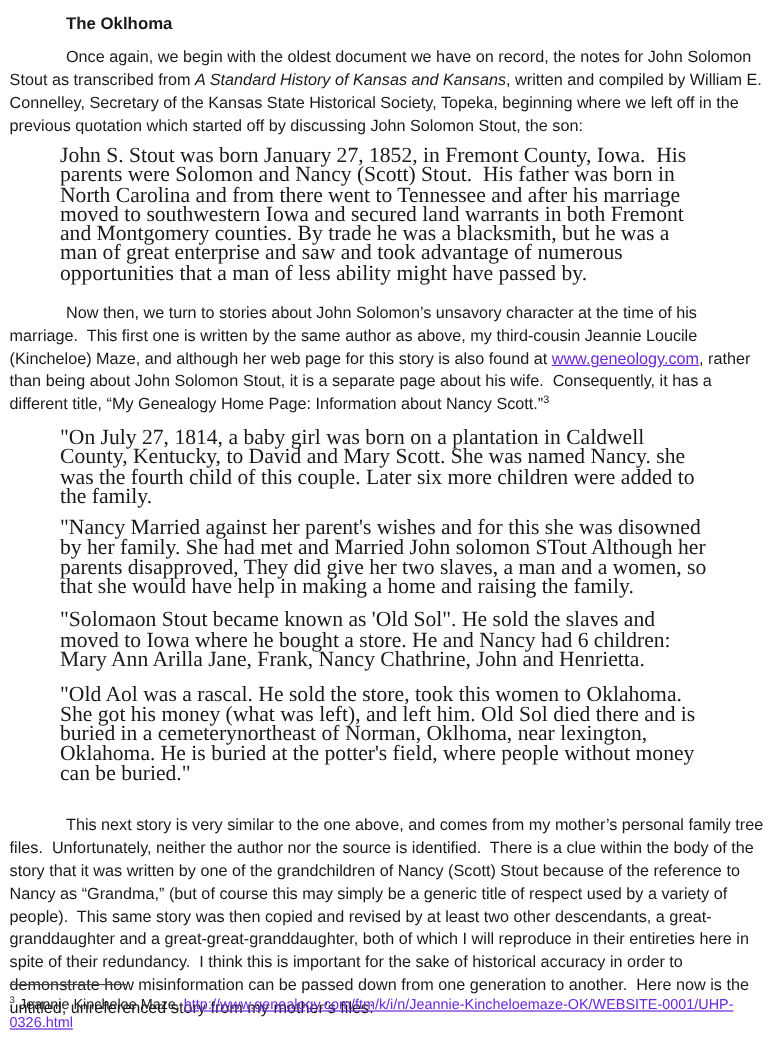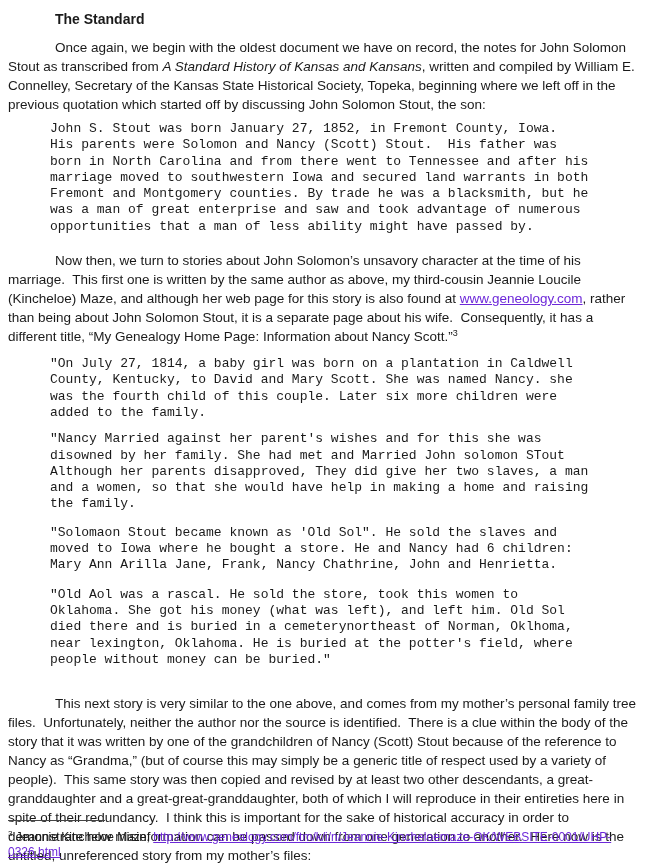--- a/index.html
+++ b/index.html
@@ -23,22 +23,22 @@
   .body-para {
     font-size: 13.5px; line-height: 19px;
     margin: 0; padding-right: 2px;
     white-space: pre-wrap;
   }
   .indent { text-indent: 47px; }
   .mt-p1 { margin-top: 10px; }
   .mt-p2 { margin-top: 16px; }
   .mt-p3 { margin-top: 26px; }
   .quote {
-    font-family: Liberation Mono, monospace;
-    font-size: 13px; line-height: 16.3px;
+    font-family: Liberation Serif, serif;
+    font-size: 18px; line-height: 16.3px;
     margin: 7px 50px 0 42px;
     white-space: pre-wrap;
   }
   .mt-q2 { margin-top: 10px; }
   .mt-q3 { margin-top: 10px; }
   .mt-q4 { margin-top: 12px; }
   .mt-q5 { margin-top: 13px; }
   .quote-last {
     font-family: "DejaVu Sans", sans-serif;
     font-size: 13px; line-height: 16.5px;
@@ -71,21 +71,21 @@
     font-size: 12px; line-height: 15px;
     white-space: pre-wrap;
   }
   .footnote sup { font-size: 8px; }
 </style>
 </head>
 <body>
 
 <div class="page">
 
-  <div class="heading">The Standard</div>
+  <div class="heading">The Oklhoma</div>
 
   <p class="body-para indent mt-p1"><span>Once again, we begin with the oldest document we have on record, the notes for John Solomon Stout as transcribed from </span><i>A Standard History of Kansas and Kansans</i><span>, written and compiled by William E. Connelley, Secretary of the Kansas State Historical Society, Topeka, beginning where we left off in the previous quotation which started off by discussing John Solomon Stout, the son:</span></p>
 
   <div class="quote">John S. Stout was born January 27, 1852, in Fremont County, Iowa.  His parents were Solomon and Nancy (Scott) Stout.  His father was born in North Carolina and from there went to Tennessee and after his marriage moved to southwestern Iowa and secured land warrants in both Fremont and Montgomery counties. By trade he was a blacksmith, but he was a man of great enterprise and saw and took advantage of numerous opportunities that a man of less ability might have passed by.</div>
 
   <p class="body-para indent mt-p2"><span>Now then, we turn to stories about John Solomon’s unsavory character at the time of his marriage.  This first one is written by the same author as above, my third-cousin Jeannie Loucile (Kincheloe) Maze, and although her web page for this story is also found at </span><a class="doc-link">www.geneology.com</a><span>, rather than being about John Solomon Stout, it is a separate page about his wife.  Consequently, it has a different title, “My Genealogy Home Page: Information about Nancy Scott.”</span><sup>3</sup></p>
 
   <div class="quote mt-q2">"On July 27, 1814, a baby girl was born on a plantation in Caldwell County, Kentucky, to David and Mary Scott. She was named Nancy. she was the fourth child of this couple. Later six more children were added to the family.</div>
   <div class="quote mt-q3">"Nancy Married against her parent's wishes and for this she was disowned by her family. She had met and Married John solomon STout Although her parents disapproved, They did give her two slaves, a man and a women, so that she would have help in making a home and raising the family.</div>
   <div class="quote mt-q4">"Solomaon Stout became known as 'Old Sol". He sold the slaves and moved to Iowa where he bought a store. He and Nancy had 6 children: Mary Ann Arilla Jane, Frank, Nancy Chathrine, John and Henrietta.</div>

